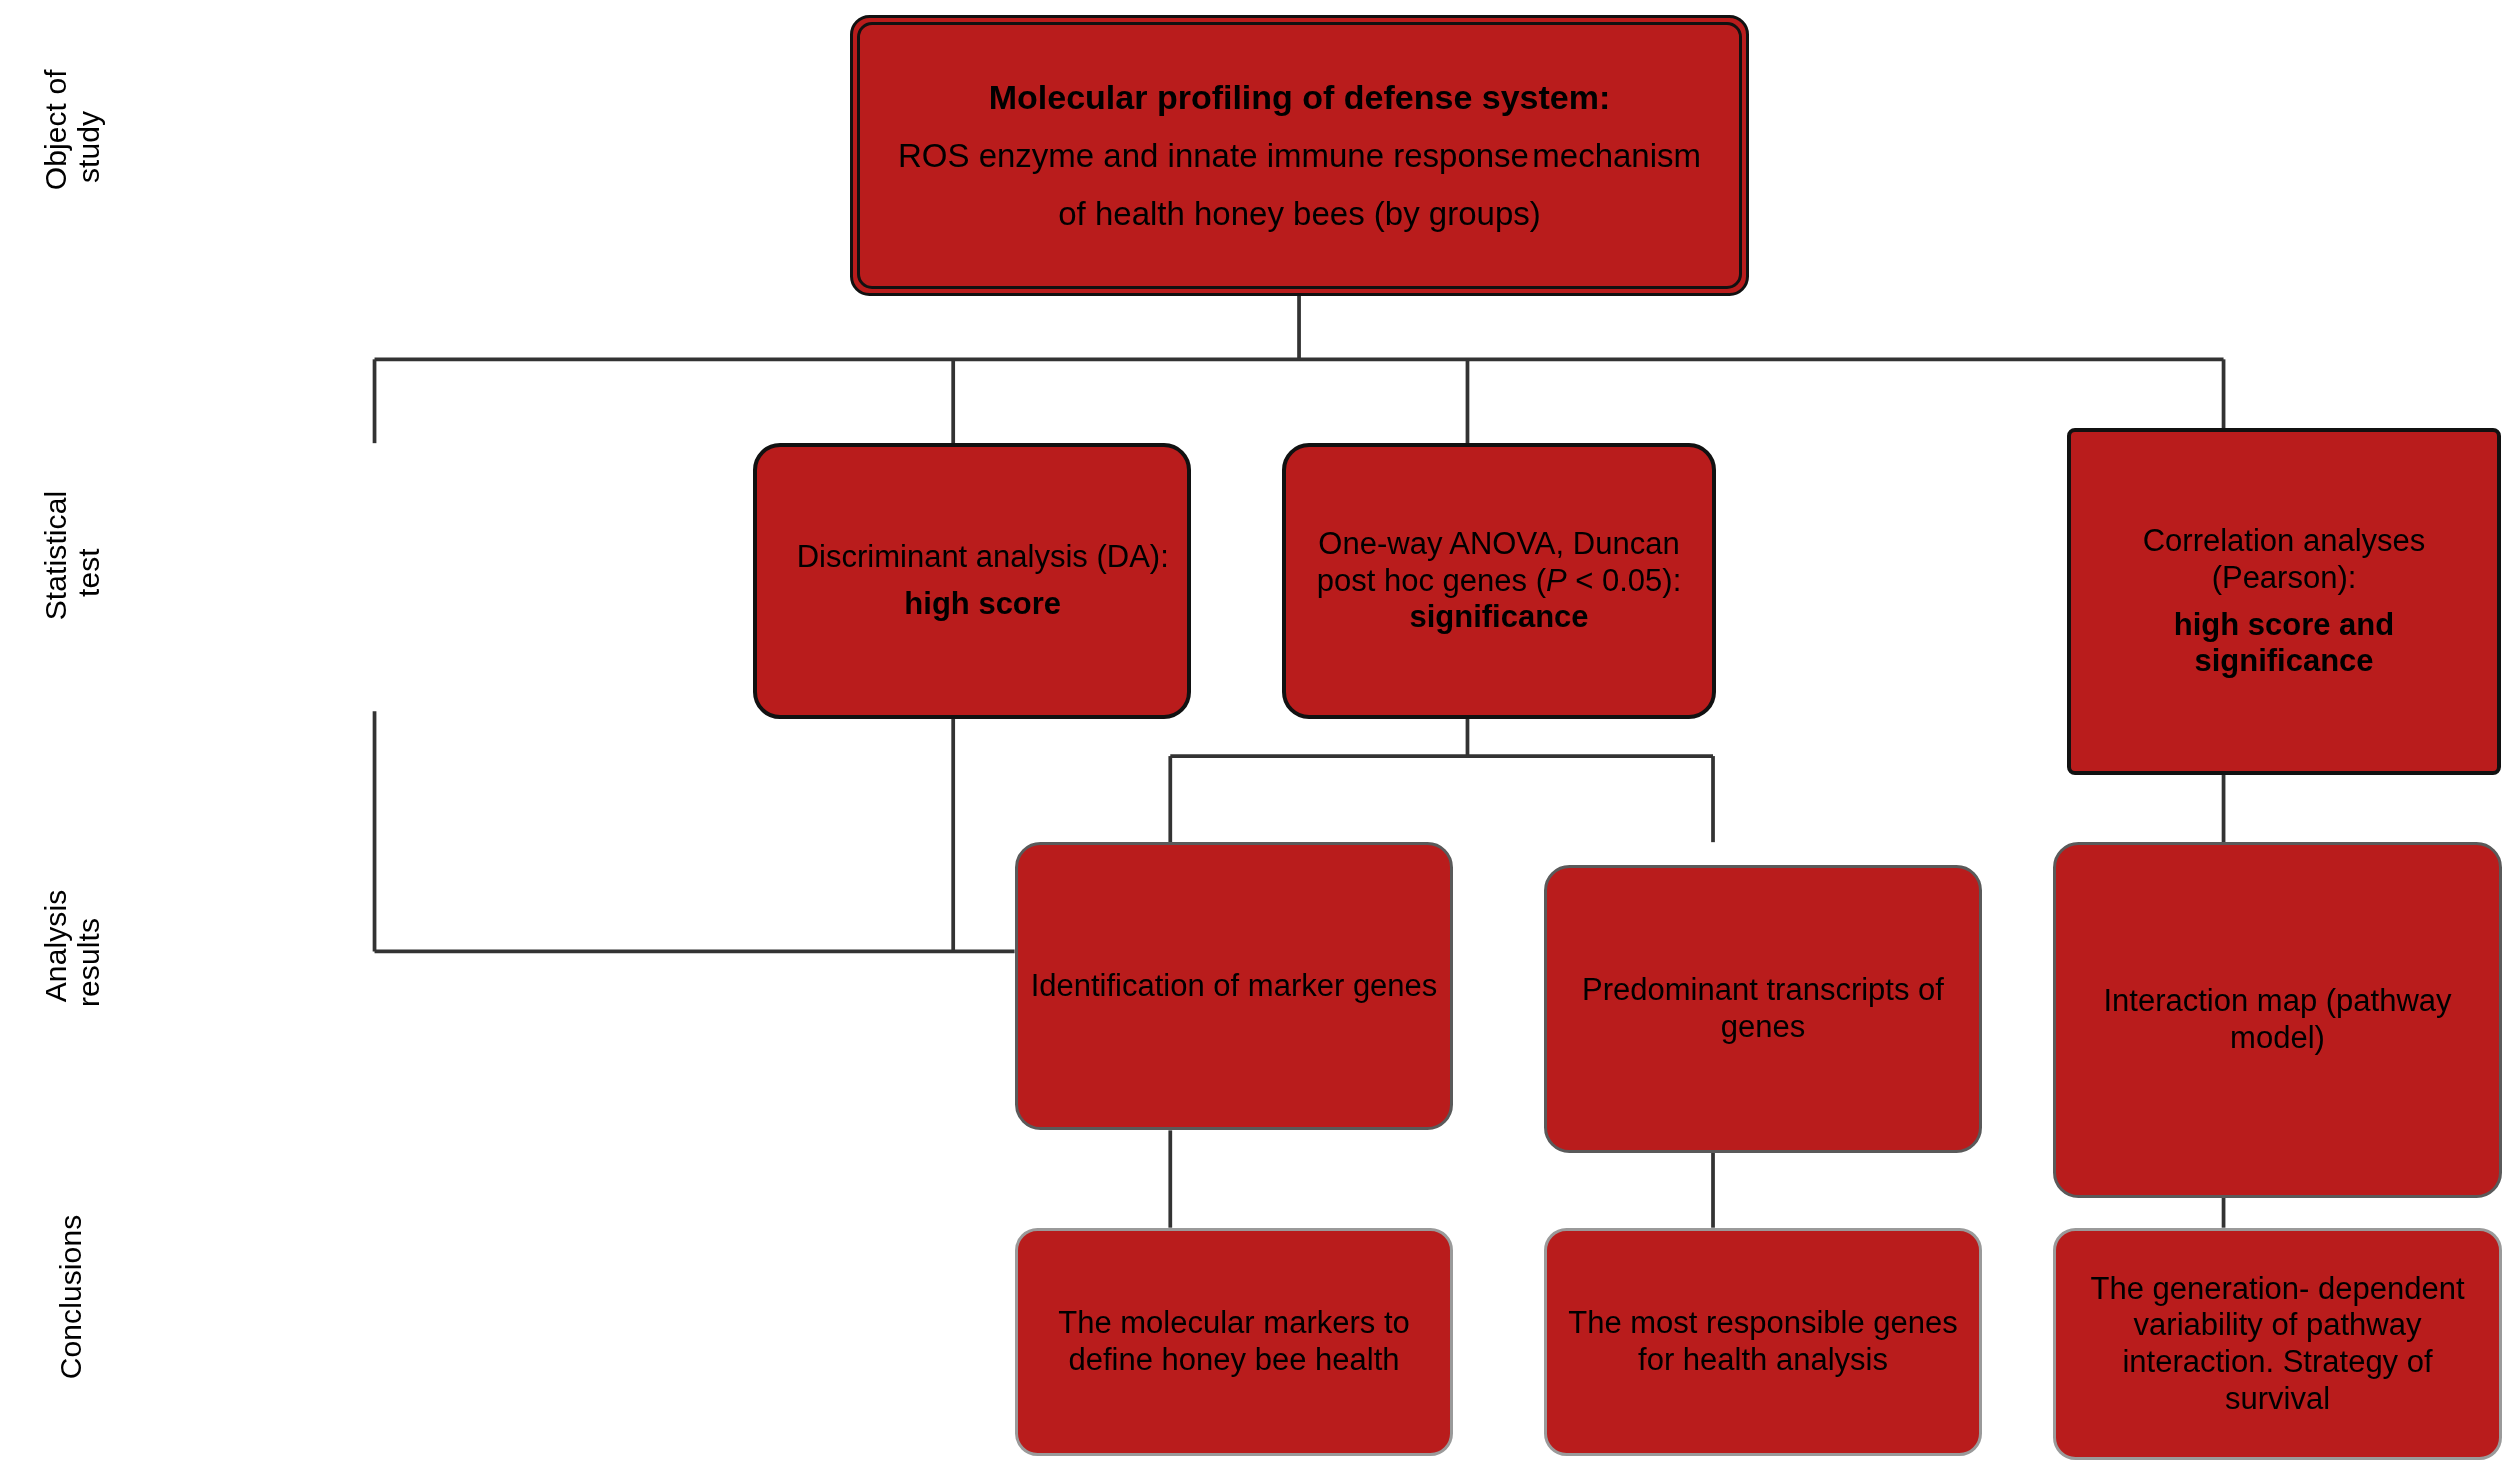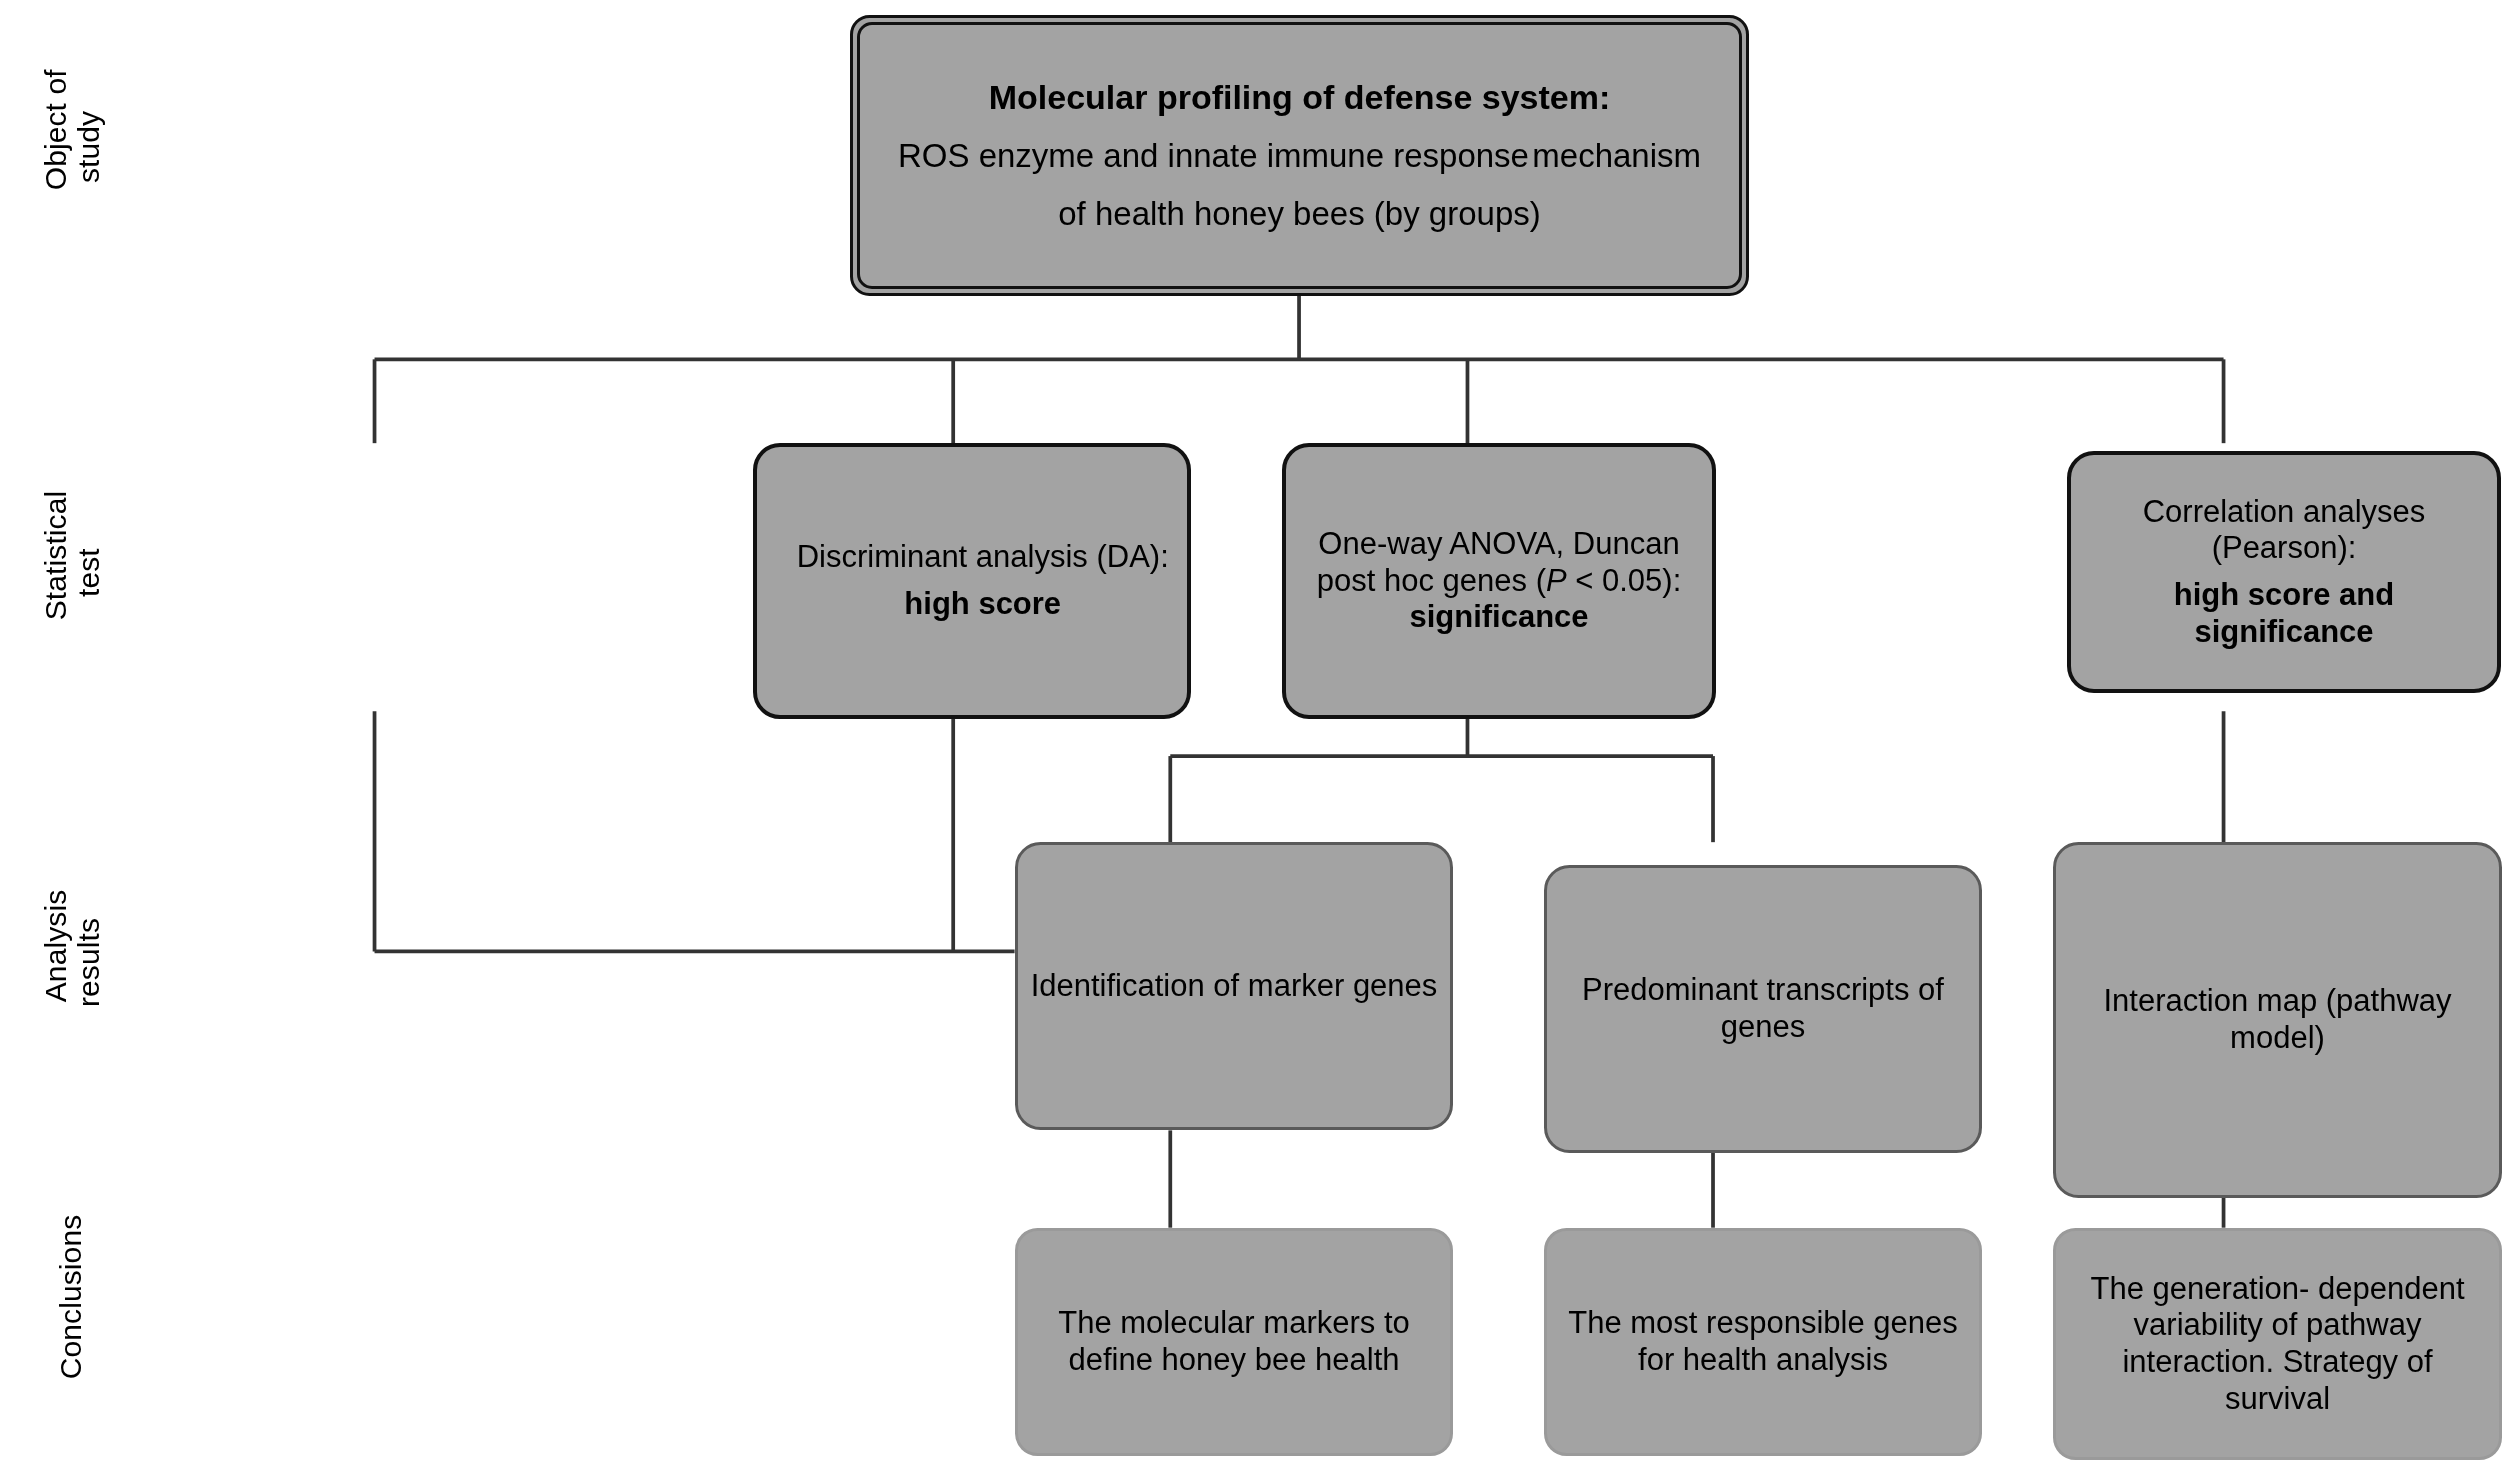--- a/index.html
+++ b/index.html
@@ -33,21 +33,21 @@
     line-height:1.12;
     letter-spacing:0.1px;
     color:#000;
     white-space:pre;
   }
 
   
   .node{
     position:absolute;
     box-sizing:border-box;
-    background:#a3a3a3;
+    background:#b91c1c;
     display:flex;
     align-items:center;
     justify-content:flex-start;
     text-align:center;
     padding:4.5px 10.5px;
     z-index:3;
   }
   .node .txt{
     display:block;
     width:100%;
@@ -170,21 +170,21 @@
 
   <div class="node tier-stat" style="left:1282px; top:443px; width:434px; height:276px;">
     <span class="txt fs-stat">
       <span>One-way ANOVA,</span>
       <span>Duncan post hoc</span>
       <span><span>genes (</span><span class="ital">P</span><span> &lt; 0.05):</span></span>
       <span class="strong">significance</span>
     </span>
   </div>
 
-  <div class="node tier-stat" style="left:2067px; top:451px; width:434px; height:242px;">
+  <div class="node tier-stat" style="left:2067px; top:428px; width:434px; height:347px;border-radius:8px;">
     <span class="txt fs-stat">
       <span>Correlation</span>
       <span>analyses (Pearson):</span>
       <span class="sp-sm"></span>
       <span class="strong">high score and</span>
       <span class="strong">significance</span>
     </span>
   </div>
 
   <div class="node tier-analysis" style="left:1015px; top:842px; width:438px; height:288px;">

